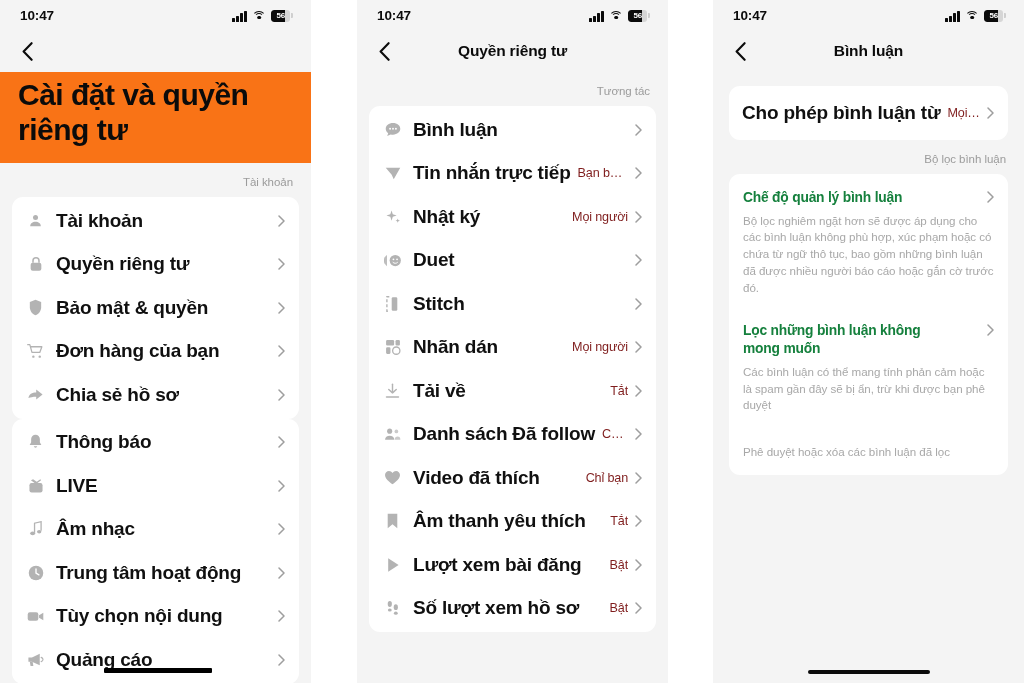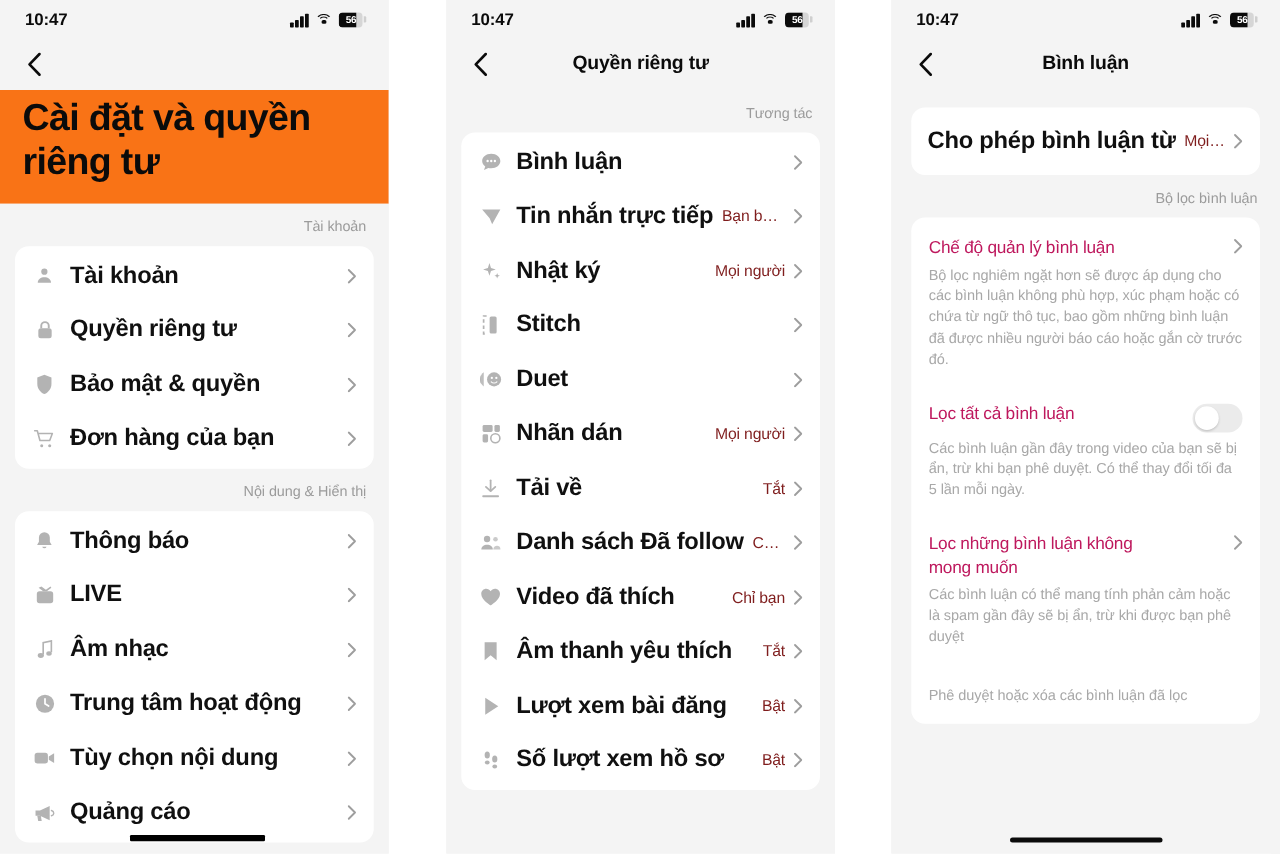--- a/index.html
+++ b/index.html
@@ -172,22 +172,22 @@
   
   .block {
     padding: 13px 14px 12px 14px;
     cursor: pointer;
   }
   .block-head {
     display: flex; align-items: flex-start;
   }
   .block-title {
     font-size: 13.8px;
-    font-weight: 400;
-    color: #be185d;
+    font-weight: 700;
+    color: #15803d;
     letter-spacing: -0.2px;
     line-height: 1.35;
     flex: 1;
     padding-right: 10px;
   }
   .block-desc {
     font-size: 11.6px;
     color: #a8a8a8;
     line-height: 1.45;
     margin-top: 5px;
@@ -331,23 +331,35 @@
               </svg>
           </span>
           <span class="lbl">Đơn hàng của bạn</span>
           <span class="chev">
             <svg width="7" height="12" viewBox="0 0 7 12">
                 <path d="M1 1l5 5-5 5" fill="none" stroke="#9e9e9e" stroke-width="1.5" stroke-linecap="round" stroke-linejoin="round"></path>
               </svg>
           </span>
         </div>
 
-      </div>
-
-      <div class="section-label">Nội dung &amp; Hiển thị</div>
+        <div class="row no-val">
+          <span class="ico">
+            <svg width="17" height="15" viewBox="0 0 24 20" fill="#b3b3b3">
+                <path d="M2 15c1-6 5-8 11-8V3l9 7-9 7v-4c-5 0-8 .8-11 2z"></path>
+              </svg>
+          </span>
+          <span class="lbl">Chia sẻ hồ sơ</span>
+          <span class="chev">
+            <svg width="7" height="12" viewBox="0 0 7 12">
+                <path d="M1 1l5 5-5 5" fill="none" stroke="#9e9e9e" stroke-width="1.5" stroke-linecap="round" stroke-linejoin="round"></path>
+              </svg>
+          </span>
+        </div>
+      </div>
+
       <div class="card">
 
         <div class="row no-val">
           <span class="ico">
             <svg width="15" height="16" viewBox="0 0 20 22" fill="#b3b3b3">
                 <path d="M10 1a6 6 0 00-6 6v4.5L2 15h16l-2-3.5V7a6 6 0 00-6-6z"></path>
                 <path d="M7.6 17a2.5 2.5 0 004.8 0z"></path>
               </svg>
           </span>
           <span class="lbl">Thông báo</span>
@@ -515,54 +527,54 @@
 
         <div class="row">
           <span class="ico">
             <svg width="16" height="16" viewBox="0 0 22 22" fill="#b3b3b3">
                 <path d="M9 2l1.7 5.3L16 9l-5.3 1.7L9 16l-1.7-5.3L2 9l5.3-1.7z"></path>
                 <path d="M17.5 13l.8 2.2 2.2.8-2.2.8-.8 2.2-.8-2.2-2.2-.8 2.2-.8z"></path>
               </svg>
           </span>
           <span class="lbl">Nhật ký</span>
           <span class="val">Mọi người</span>
-          <span class="chev">
-            <svg width="7" height="12" viewBox="0 0 7 12">
-                <path d="M1 1l5 5-5 5" fill="none" stroke="#9e9e9e" stroke-width="1.5" stroke-linecap="round" stroke-linejoin="round"></path>
-              </svg>
-          </span>
-        </div>
-
-        <div class="row no-val">
-          <span class="ico">
-            <svg width="15" height="16" viewBox="0 0 18 20" fill="none">
-                <path d="M5 1H2v18h3" stroke="#b3b3b3" stroke-width="1.7" stroke-dasharray="3.6 2.6"></path>
-                <rect x="8" y="1.5" width="7" height="17" rx="1.6" fill="#b3b3b3"></rect>
-              </svg>
-          </span>
-          <span class="lbl">Stitch</span>
           <span class="chev">
             <svg width="7" height="12" viewBox="0 0 7 12">
                 <path d="M1 1l5 5-5 5" fill="none" stroke="#9e9e9e" stroke-width="1.5" stroke-linecap="round" stroke-linejoin="round"></path>
               </svg>
           </span>
         </div>
 
         <div class="row no-val">
           <span class="ico">
             <svg width="18" height="15" viewBox="0 0 24 20" fill="#b3b3b3">
                 <path d="M4 2.5A9 9 0 004 17.5V2.5z" opacity=".85"></path>
                 <path d="M1 5.5a7 7 0 000 9V5.5z" opacity=".55"></path>
                 <circle cx="15" cy="10" r="7.5"></circle>
                 <circle cx="12.6" cy="8.4" r="1.2" fill="#fff"></circle>
                 <circle cx="17.4" cy="8.4" r="1.2" fill="#fff"></circle>
                 <path d="M12 12.6c1.6 1.6 4.4 1.6 6 0" stroke="#fff" stroke-width="1.3" fill="none" stroke-linecap="round"></path>
               </svg>
           </span>
           <span class="lbl">Duet</span>
+          <span class="chev">
+            <svg width="7" height="12" viewBox="0 0 7 12">
+                <path d="M1 1l5 5-5 5" fill="none" stroke="#9e9e9e" stroke-width="1.5" stroke-linecap="round" stroke-linejoin="round"></path>
+              </svg>
+          </span>
+        </div>
+
+        <div class="row no-val">
+          <span class="ico">
+            <svg width="15" height="16" viewBox="0 0 18 20" fill="none">
+                <path d="M5 1H2v18h3" stroke="#b3b3b3" stroke-width="1.7" stroke-dasharray="3.6 2.6"></path>
+                <rect x="8" y="1.5" width="7" height="17" rx="1.6" fill="#b3b3b3"></rect>
+              </svg>
+          </span>
+          <span class="lbl">Stitch</span>
           <span class="chev">
             <svg width="7" height="12" viewBox="0 0 7 12">
                 <path d="M1 1l5 5-5 5" fill="none" stroke="#9e9e9e" stroke-width="1.5" stroke-linecap="round" stroke-linejoin="round"></path>
               </svg>
           </span>
         </div>
 
         <div class="row">
           <span class="ico">
             <svg width="16" height="16" viewBox="0 0 22 22" fill="#b3b3b3">
@@ -742,29 +754,20 @@
             <div class="block-title">Chế độ quản lý bình luận</div>
             <span class="chev-top">
               <svg width="7" height="12" viewBox="0 0 7 12">
                   <path d="M1 1l5 5-5 5" fill="none" stroke="#9e9e9e" stroke-width="1.5" stroke-linecap="round" stroke-linejoin="round"></path>
                 </svg>
             </span>
           </div>
           <div class="block-desc">Bộ lọc nghiêm ngặt hơn sẽ được áp dụng cho các bình luận không phù hợp, xúc phạm hoặc có chứa từ ngữ thô tục, bao gồm những bình luận đã được nhiều người báo cáo hoặc gắn cờ trước đó.</div>
         </div>
 
-        <div class="block">
-          <div class="block-head">
-            <div class="block-title">Lọc tất cả bình luận</div>
-            <div class="toggle">
-              <div class="knob"></div>
-            </div>
-          </div>
-          <div class="block-desc">Các bình luận gần đây trong video của bạn sẽ bị ẩn, trừ khi bạn phê duyệt. Có thể thay đổi tối đa 5 lần mỗi ngày.</div>
-        </div>
 
         <div class="block">
           <div class="block-head">
             <div class="block-title" style="max-width:190px">Lọc những bình luận không mong muốn</div>
             <span class="chev-top" style="margin-left:auto">
               <svg width="7" height="12" viewBox="0 0 7 12">
                   <path d="M1 1l5 5-5 5" fill="none" stroke="#9e9e9e" stroke-width="1.5" stroke-linecap="round" stroke-linejoin="round"></path>
                 </svg>
             </span>
           </div>

